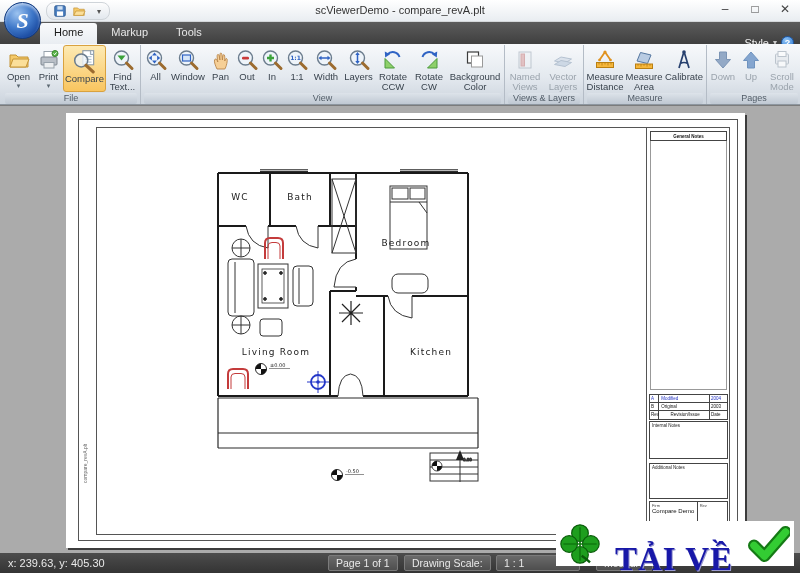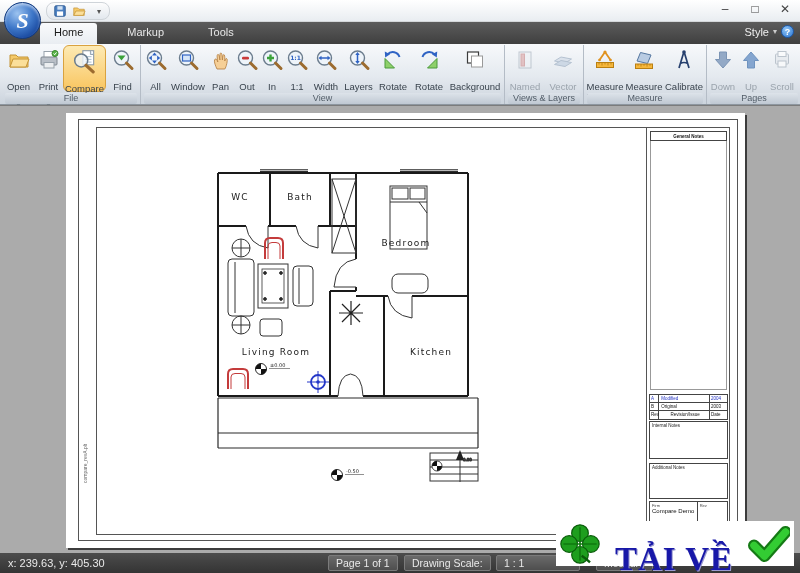--- a/index.html
+++ b/index.html
@@ -20,44 +20,44 @@
     box-shadow:inset 0 2px 3px rgba(255,255,255,.6); }
   #qat { position:absolute; left:46px; top:2px; display:flex; align-items:center; gap:5px;
     background:linear-gradient(#fdfdfd,#e3e8ee); border:1px solid #cfd4d9; border-radius:8px;
     padding:1px 8px 1px 6px; height:18px; }
   #qat svg { width:14px; height:14px; }
   #qat .arrow { font-size:8px; color:#555; margin-left:6px; }
 
   
   #tabstrip { position:absolute; left:0; top:22px; width:800px; height:22px;
     background:linear-gradient(#5c5c5c,#3f3f3f); }
-  #tabs { position:absolute; left:40px; top:0; height:22px; display:flex;gap:16px; }
+  #tabs { position:absolute; left:40px; top:0; height:22px; display:flex; }
   .tab { padding:4px 14px 0; font-size:11px; color:#e8e8e8; cursor:default; }
   .tab.active { background:linear-gradient(#fafbfc,#e9edf2); color:#1a1a1a;
     border-radius:3px 3px 0 0; margin-top:1px; padding-top:3px; }
-  #tab-right { position:absolute; right:6px; top:3px; display:flex; align-items:center; gap:4px; }
+  #tab-right { position:absolute; right:6px; top:14px; display:flex; align-items:center; gap:4px; }
   #style-menu { font-size:11px; color:#eee; }
   #style-arrow { font-size:8px; color:#ccc; }
   #help-orb { width:13px; height:13px; border-radius:50%; background:radial-gradient(circle at 35% 30%,#8fc4f5,#2d78d4);
     color:#fff; font-size:9px; font-weight:bold; text-align:center; line-height:13px; border:1px solid #1c5aab; }
 
   
   #ribbon { position:absolute; left:0; top:44px; width:800px; height:61px;
     background:linear-gradient(#f7f9fb, #e4e9ef 55%, #ccd4dd);
     border-bottom:1px solid #8d969f; display:flex; padding:1px 0 0 2px; }
   .rgroup { display:flex; flex-direction:column; border-right:1px solid #b4bcc6; padding:0 1px; }
   .rbody { height:47px; display:flex; align-items:stretch; }
   .glabel { height:11px; line-height:11px; font-size:9px; color:#525d68; text-align:center;
     background:linear-gradient(#dde3ea,#bfc8d2); border-radius:2px; margin:1px 2px 1px; }
   .rbtn { display:flex; flex-direction:column; align-items:center; padding-top:2px;
     font-size:9.5px; line-height:10px; color:#39434d; text-align:center; border-radius:3px;
-    border:1px solid transparent; cursor:default;gap:10px; }
+    border:1px solid transparent; cursor:default; }
   .rbtn .ric { width:24px; height:24px; flex:0 0 auto; }
   .rbtn.big .ric { width:26px; height:26px; }
-  .rbtn.active { background:linear-gradient(#fdeab4,#f9c55f); border-color:#d9a23f;border-radius:6px; }
+  .rbtn.active { background:linear-gradient(#fdeab4,#f9c55f); border-color:#d9a23f; }
   .rbtn.disabled { color:#9aa3ac; }
   .ddarrow { font-size:7px; color:#5c6872; line-height:7px; }
   .rlabel { white-space:normal; }
 
   
   #canvas { position:absolute; left:0; top:105px; width:800px; height:448px; background:#ababab; border-top:1px solid #7c7c7c; }
   #page { position:absolute; left:66px; top:7px; width:679px; height:435px; background:#fff;
     box-shadow:2px 2px 0 #3c3c3c;padding-left:34px; }
   .frame1 { position:absolute; left:12px; top:6px; width:660px; height:422px; border:1px solid #555; }
   .frame2 { position:absolute; left:30px; top:14px; width:634px; height:408px; border:1px solid #555; }
@@ -105,20 +105,21 @@
   #wm-text { font-family:"Liberation Serif", serif; font-weight:bold; font-size:33px; color:#1818a8;
     letter-spacing:1px; text-shadow:1px 1px 0 #9a9ad0;margin-top:32px; }
   svg text { font-family:"DejaVu Sans", sans-serif; }
 </style>
 </head>
 <body>
 
 <div id="app">
 
   <div id="titlebar">
+    <div id="win-title">scViewerDemo - compare_revA.plt</div>
     <div id="qat">
       <svg class="q" viewBox="0 0 16 16">
         <rect x="2" y="2" width="12" height="12" rx="1.5" fill="#4a7ebf" stroke="#2d5a92"></rect>
         <rect x="5" y="2.5" width="6" height="4" fill="#cfe0f2"></rect>
         <rect x="4.5" y="8.5" width="7" height="5" fill="#fff"></rect>
       </svg>
       <svg class="q" viewBox="0 0 16 16">
         <path d="M2,5 L2,13 14,13 14,6 8,6 6.5,4.5 2,4.5 Z" fill="#f5c968" stroke="#c49436" stroke-width="0.8"></path>
         <path d="M2,13 L4.5,8 15,8 12.5,13 Z" fill="#fbdf9a" stroke="#c49436" stroke-width="0.8"></path>
       </svg>

